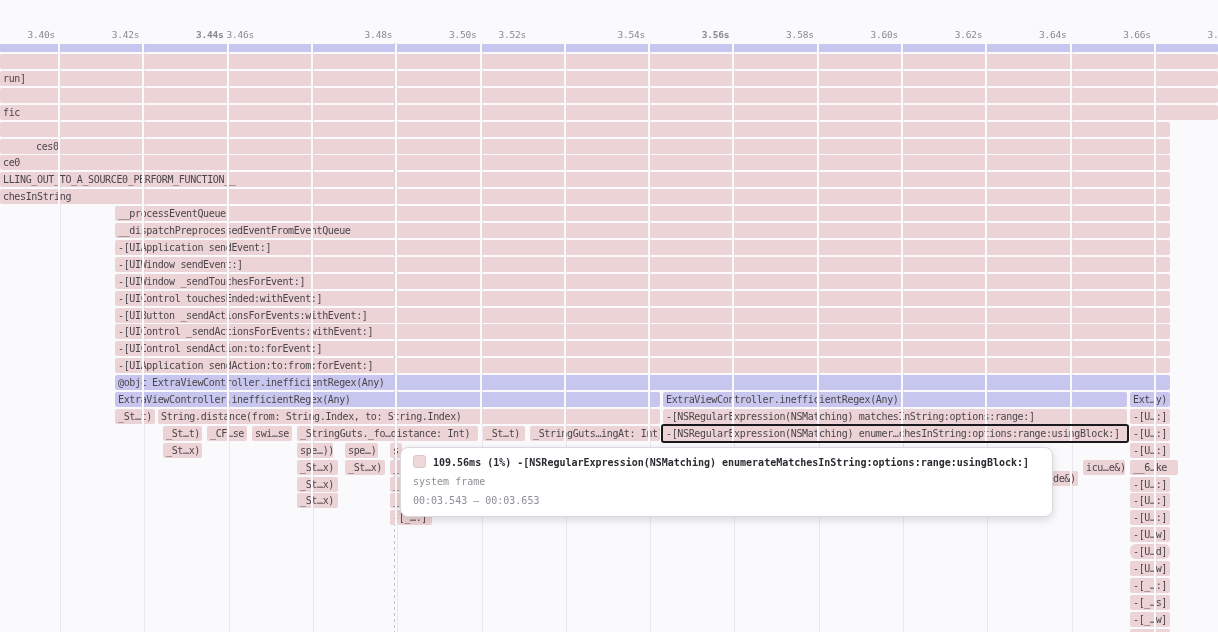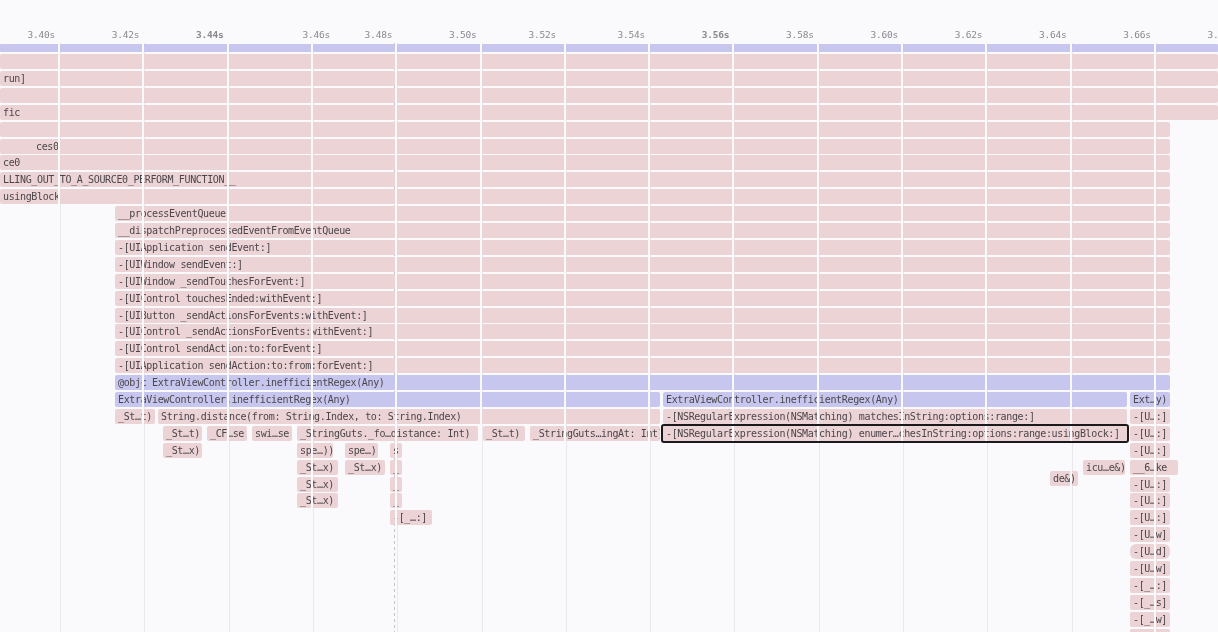--- a/index.html
+++ b/index.html
@@ -48,24 +48,24 @@
   }
 </style>
 </head>
 <body>
 
 <div id="stage">
   <div id="ruler">
       <span class="tick" style="right: 1163px;">3.40s</span>
       <span class="tick" style="right: 1078.7px;">3.42s</span>
       <span class="tick" style="right: 994.4px; font-weight: bold;">3.44s</span>
-      <span class="tick" style="right: 888px; text-align: right;">3.46s</span>
+      <span class="tick" style="right: 964px; text-align: right;">3.46s</span>
       <span class="tick" style="right: 825.8px;">3.48s</span>
       <span class="tick" style="right: 741.5px;">3.50s</span>
-      <span class="tick" style="right: 662px;">3.52s</span>
+      <span class="tick" style="right: 692px;">3.52s</span>
       <span class="tick" style="right: 572.9px;">3.54s</span>
       <span class="tick" style="right: 488.6px; font-weight: bold;">3.56s</span>
       <span class="tick" style="right: 404.3px;">3.58s</span>
       <span class="tick" style="right: 320px;">3.60s</span>
       <span class="tick" style="right: 235.7px;">3.62s</span>
       <span class="tick" style="right: 151.4px;">3.64s</span>
       <span class="tick" style="right: 67.1px;">3.66s</span>
       <span class="tick" style="right: -17.2px;">3.68s</span>
     </div>
   <div id="grid-under">
@@ -88,21 +88,21 @@
   <div id="track-strip" class="strip" style="left: 0px; top: 44px; width: 1218px; height: 8px;"></div>
   <div id="bars">
       <div class="bar pink" style="left: 0px; top: 54px; width: 1218px;"></div>
       <div class="bar pink" style="left: 0px; top: 70.9px; width: 1218px;">run]</div>
       <div class="bar pink" style="left: 0px; top: 87.8px; width: 1218px;"></div>
       <div class="bar pink" style="left: 0px; top: 104.7px; width: 1218px;">fic</div>
       <div class="bar pink" style="left: 0px; top: 121.6px; width: 1170px;"></div>
       <div class="bar pink" style="left: 0px; top: 138.5px; width: 1170px; padding-left: 36px;">ces0</div>
       <div class="bar pink" style="left: 0px; top: 155.4px; width: 1170px;">ce0</div>
       <div class="bar pink" style="left: 0px; top: 172.3px; width: 1170px;">LLING_OUT_TO_A_SOURCE0_PERFORM_FUNCTION__</div>
-      <div class="bar pink" style="left: 0px; top: 189.2px; width: 1170px;">usingBlock</div>
+      <div class="bar pink" style="left: 0px; top: 189.2px; width: 1170px;">chesInString</div>
       <div class="bar pink" style="left: 115px; top: 206.1px; width: 1055px;">__processEventQueue</div>
       <div class="bar pink" style="left: 115px; top: 223px; width: 1055px;">__dispatchPreprocessedEventFromEventQueue</div>
       <div class="bar pink" style="left: 115px; top: 239.9px; width: 1055px;">-[UIApplication sendEvent:]</div>
       <div class="bar pink" style="left: 115px; top: 256.8px; width: 1055px;">-[UIWindow sendEvent:]</div>
       <div class="bar pink" style="left: 115px; top: 273.7px; width: 1055px;">-[UIWindow _sendTouchesForEvent:]</div>
       <div class="bar pink" style="left: 115px; top: 290.6px; width: 1055px;">-[UIControl touchesEnded:withEvent:]</div>
       <div class="bar pink" style="left: 115px; top: 307.5px; width: 1055px;">-[UIButton _sendActionsForEvents:withEvent:]</div>
       <div class="bar pink" style="left: 115px; top: 324.4px; width: 1055px;">-[UIControl _sendActionsForEvents:withEvent:]</div>
       <div class="bar pink" style="left: 115px; top: 341.3px; width: 1055px;">-[UIControl sendAction:to:forEvent:]</div>
       <div class="bar pink" style="left: 115px; top: 358.2px; width: 1055px;">-[UIApplication sendAction:to:from:forEvent:]</div>
@@ -159,14 +159,21 @@
       <div class="vover" style="left: 563.8px;"></div>
       <div class="vover" style="left: 648.1px;"></div>
       <div class="vover" style="left: 732.4px;"></div>
       <div class="vover" style="left: 816.7px;"></div>
       <div class="vover" style="left: 901px;"></div>
       <div class="vover" style="left: 985.3px;"></div>
       <div class="vover" style="left: 1069.6px;"></div>
       <div class="vover" style="left: 1153.9px;"></div>
     </div>
 
+  <div id="tooltip" style="left: 400px; top: 447px; width: 653px;">
+    <div class="t1">
+      <span class="swatch"></span><span>109.56ms (1%) -[NSRegularExpression(NSMatching) enumerateMatchesInString:options:range:usingBlock:]</span>
+    </div>
+    <div class="t2">system frame</div>
+    <div class="t3">00:03.543 — 00:03.653</div>
+  </div>
 <div class="sel-outline" style="left: 661px; top: 423.8px; width: 468px; height: 19px;"></div>
   </div>
 
 </body></html>

